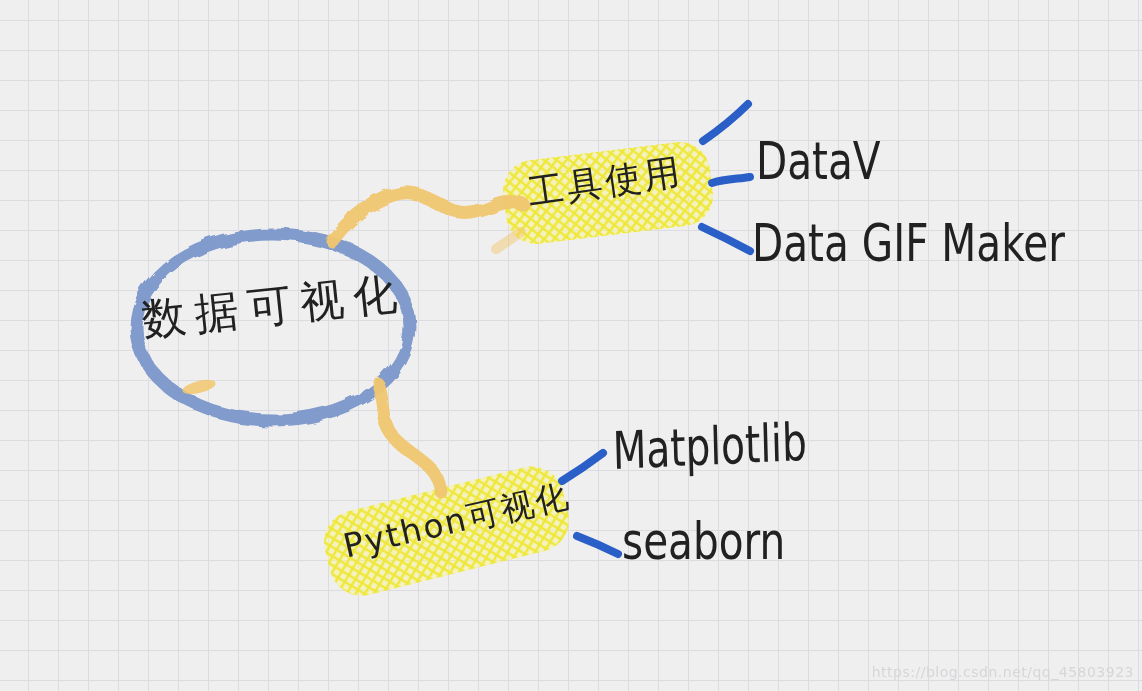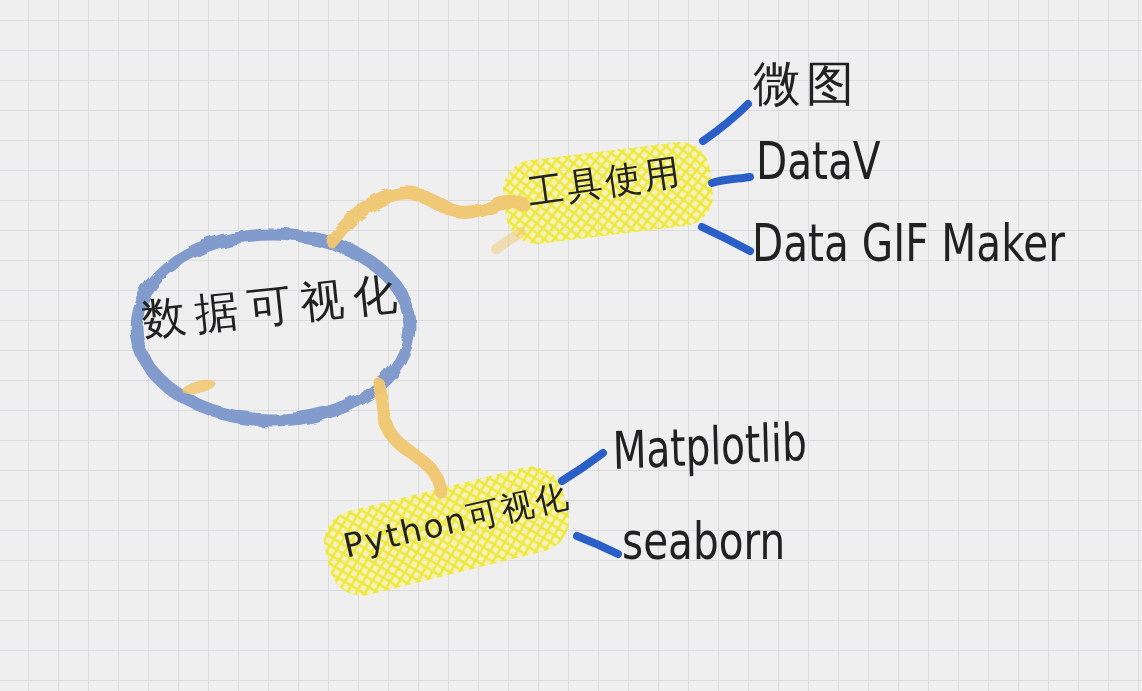--- a/index.html
+++ b/index.html
@@ -91,22 +91,22 @@
     <path class="blue" d="M712,183 C724,179 738,179 750,177"></path>
     <path class="blue" d="M702,227 C717,234 737,244 750,251"></path>
     <path class="blue" d="M562,481 C575,473 591,462 603,453"></path>
     <path class="blue" d="M577,536 C590,541 606,548 618,554"></path>
   </svg>
 
   <div class="label root-label">数据可视化</div>
 
   <div class="label tools-label">工具使用</div>
 
-  <div class="label weitu">微图</div>
   <div class="label latin datav">DataV</div>
   <div class="label latin datagif">Data GIF Maker</div>
 
   <div class="label python-label">Python可视化</div>
 
   <div class="label latin matplotlib">Matplotlib</div>
   <div class="label latin seaborn">seaborn</div>
 
+  <div class="watermark">https://blog.csdn.net/qq_45803923</div>
 </div>
 
 </body></html>

